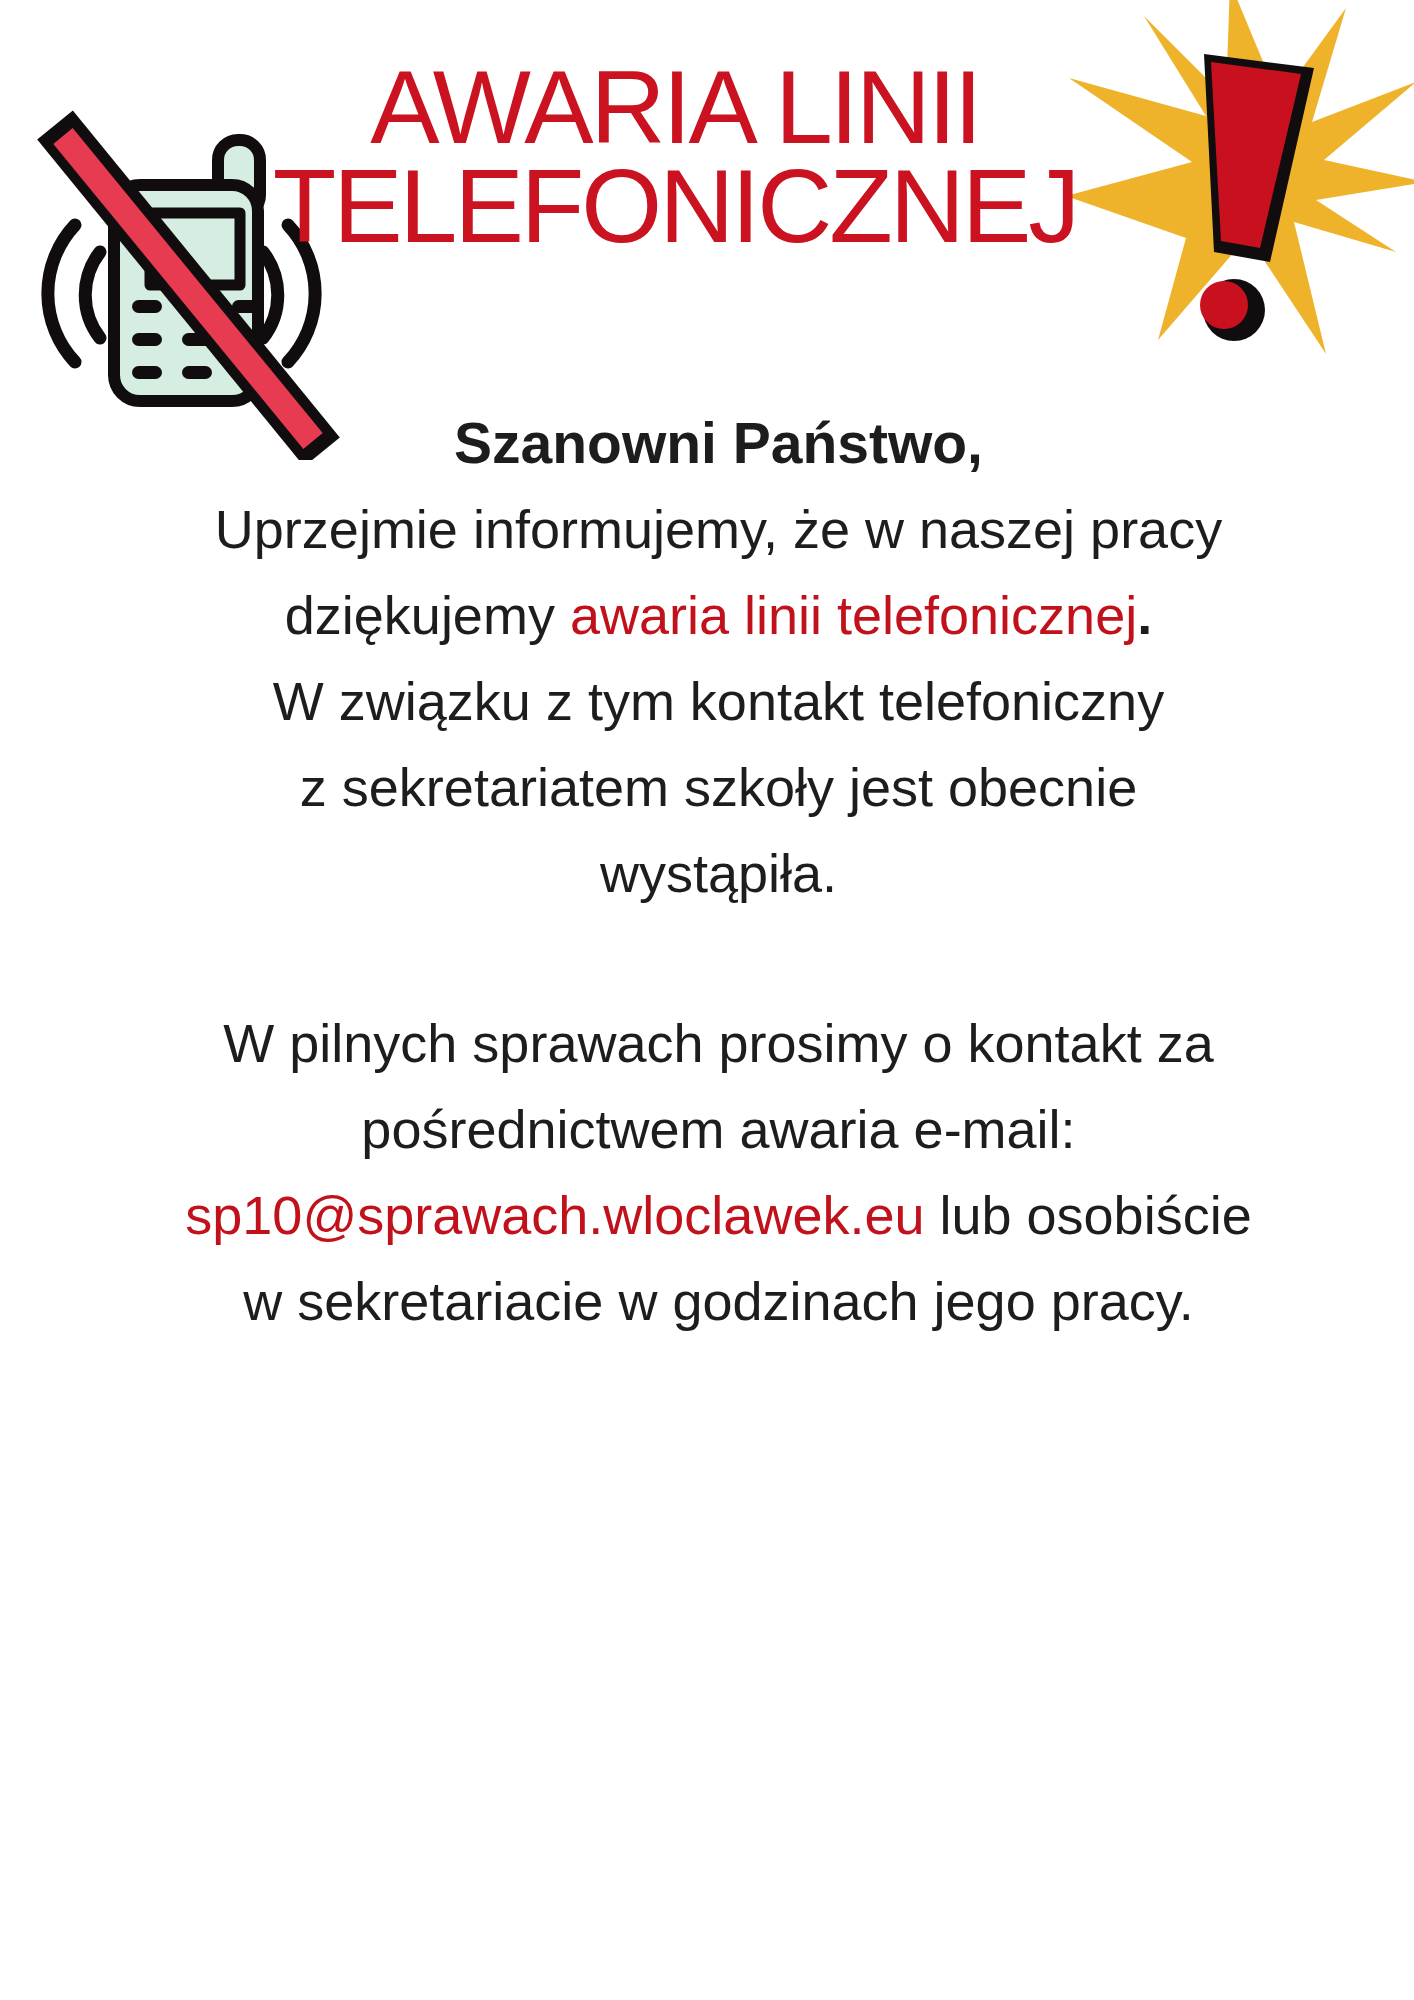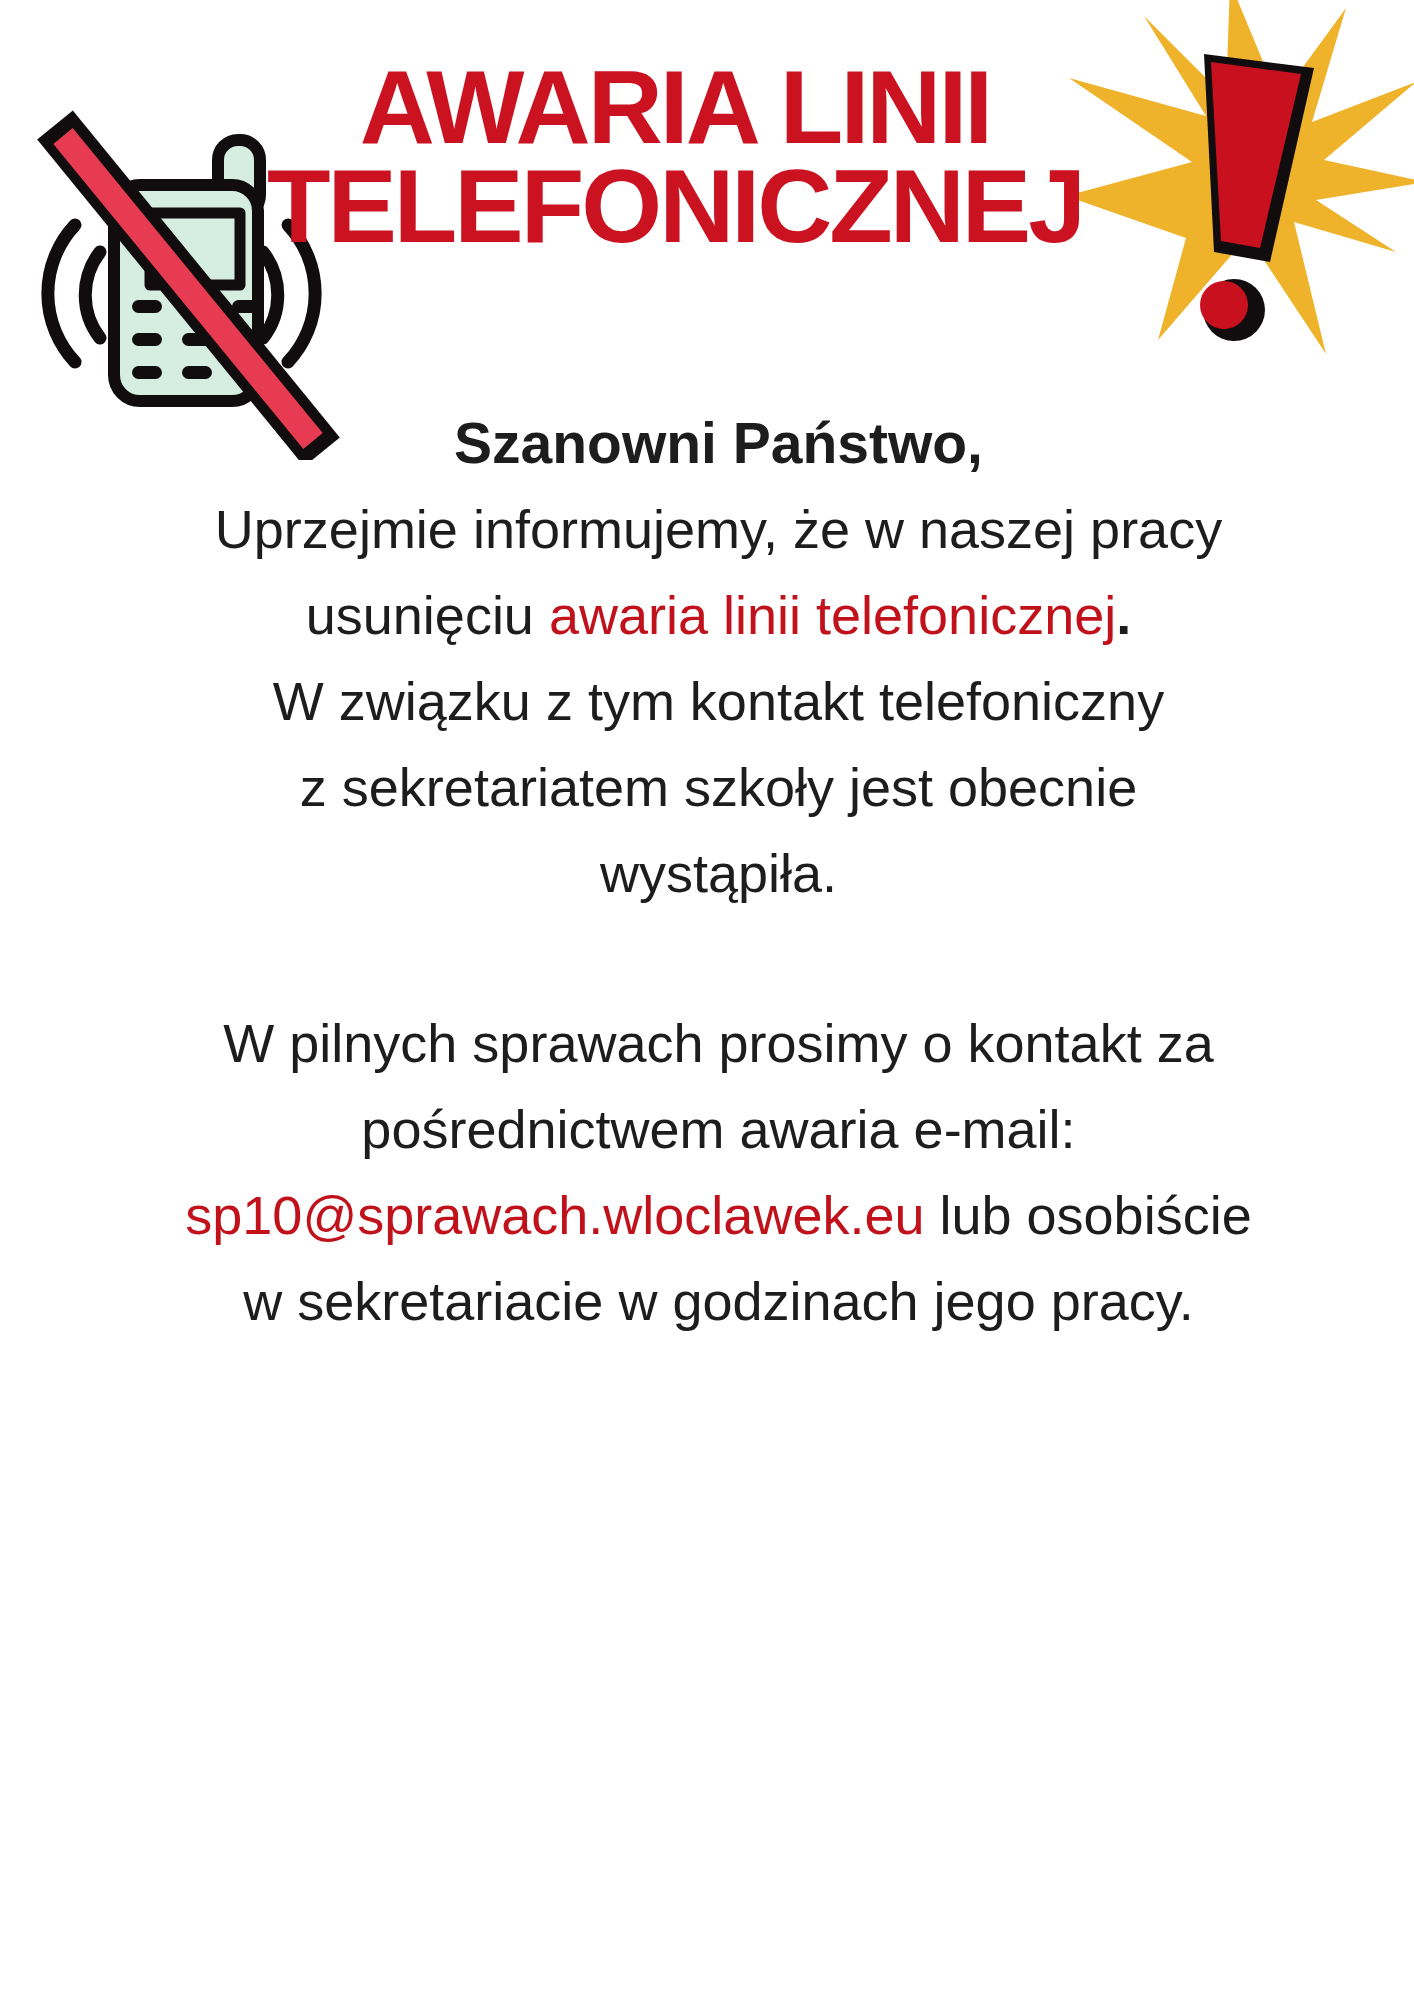--- a/index.html
+++ b/index.html
@@ -11,21 +11,21 @@
     overflow: hidden;
     font-family: "Liberation Sans", sans-serif;
     color: #1d1d1d;
   }
   .title {
     position: absolute;
     top: 58px;
     left: 210px;
     width: 930px;
     text-align: center;
-    font-weight: bold;
+    font-weight: normal;
     font-size: 104px;
     line-height: 99px;
     letter-spacing: -3px;
     color: #cb1220;
   }
   .content {
     position: absolute;
     top: 400px;
     left: 0;
     width: 1414px;
@@ -111,21 +111,21 @@
 
   <div class="title">
     <div>AWARIA LINII</div>
     <div>TELEFONICZNEJ</div>
   </div>
 
   <div class="content">
     <div class="para">
       <div class="salutation">Szanowni Państwo,</div>
       <div>Uprzejmie informujemy, że w naszej pracy</div>
-      <div><span>usunięciu </span><span class="red-bold">awaria linii telefonicznej</span><span class="bold">.</span></div>
+      <div><span>dziękujemy </span><span class="red-bold">awaria linii telefonicznej</span><span class="bold">.</span></div>
       <div>W związku z tym kontakt telefoniczny</div>
       <div>z sekretariatem szkoły jest obecnie</div>
       <div>wystąpiła.</div>
     </div>
 
     <div class="para">
       <div>W pilnych sprawach prosimy o kontakt za</div>
       <div>pośrednictwem awaria e-mail:</div>
       <div><span class="red-bold">sp10@sprawach.wloclawek.eu</span><span> lub osobiście</span></div>
       <div>w sekretariacie w godzinach jego pracy.</div>

